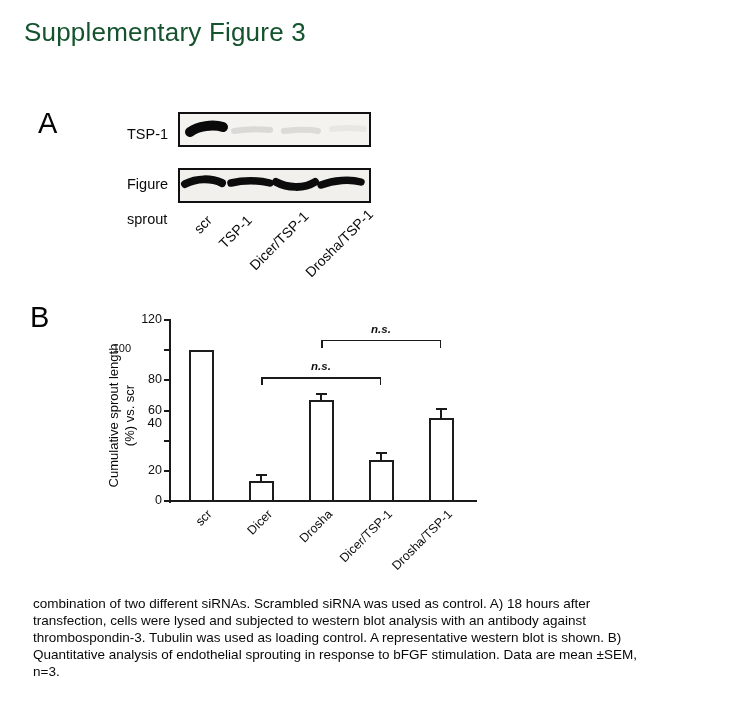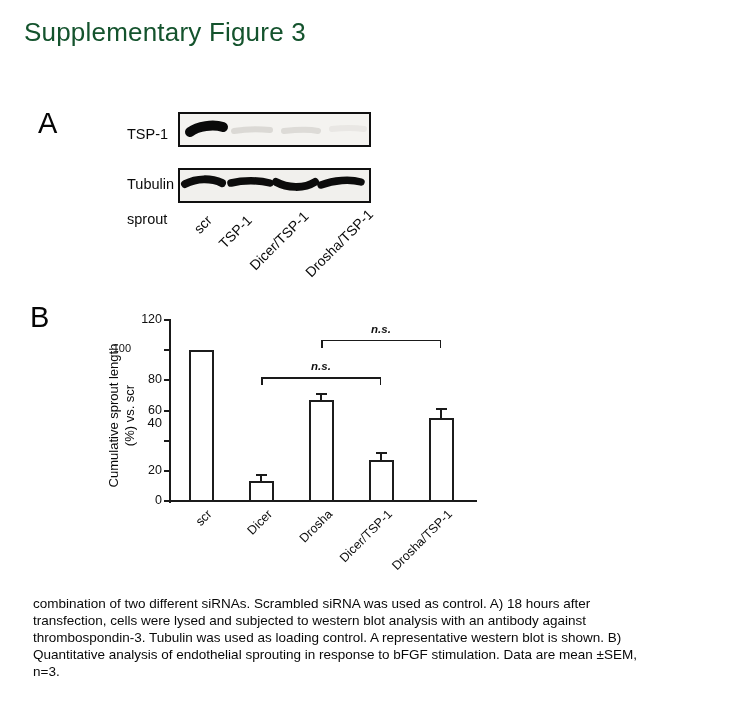--- a/index.html
+++ b/index.html
@@ -74,21 +74,21 @@
 
   <div class="abs blot-box" style="left:178px; top:112px; width:193px; height:35px;">
     <svg width="189" height="31" viewBox="0 0 189 31">
       <path d="M10,18 C18,12 33,10 43,13" stroke="#0a0a0a" stroke-width="10" fill="none" stroke-linecap="round"></path>
       <path d="M54,17 C66,15 80,15 90,16" stroke="#b3afa9" stroke-width="6" fill="none" stroke-linecap="round" opacity="0.38"></path>
       <path d="M104,17 C114,16 128,15 138,17" stroke="#b3afa9" stroke-width="6" fill="none" stroke-linecap="round" opacity="0.35"></path>
       <path d="M152,15 C162,14 176,14 184,15" stroke="#bcb8b2" stroke-width="6" fill="none" stroke-linecap="round" opacity="0.2"></path>
     </svg>
   </div>
 
-  <div class="abs blot-row-label" style="left:127px; top:176px;">Tubulin</div>
+  <div class="abs blot-row-label" style="left:127px; top:176px;">Figure</div>
 
   <div class="abs blot-box" style="left:178px; top:168px; width:193px; height:35px; background:#f1f0ed;">
     <svg width="189" height="31" viewBox="0 0 189 31">
       <path d="M5,14 C17,8 31,8 42,13" stroke="#0c0c0c" stroke-width="8" fill="none" stroke-linecap="round"></path>
       <path d="M51,13 C63,10 79,10 90,13" stroke="#0c0c0c" stroke-width="7.5" fill="none" stroke-linecap="round"></path>
       <path d="M96,12 C107,18 124,19 135,12" stroke="#0c0c0c" stroke-width="8" fill="none" stroke-linecap="round"></path>
       <path d="M141,15 C154,10 170,9 181,12" stroke="#0c0c0c" stroke-width="7.5" fill="none" stroke-linecap="round"></path>
     </svg>
   </div>
 

